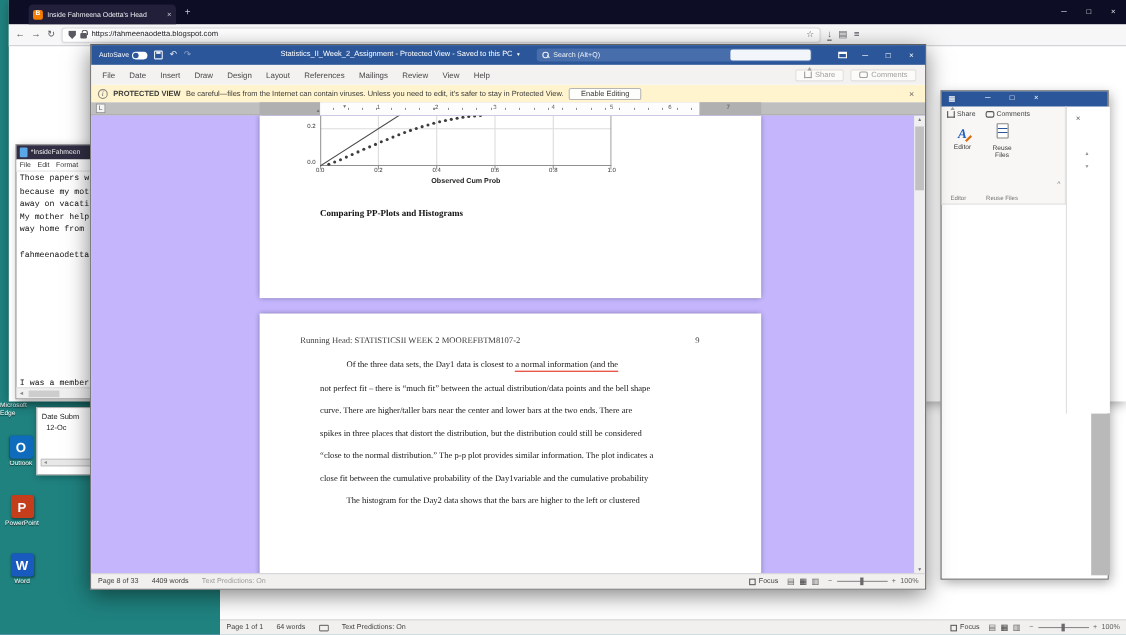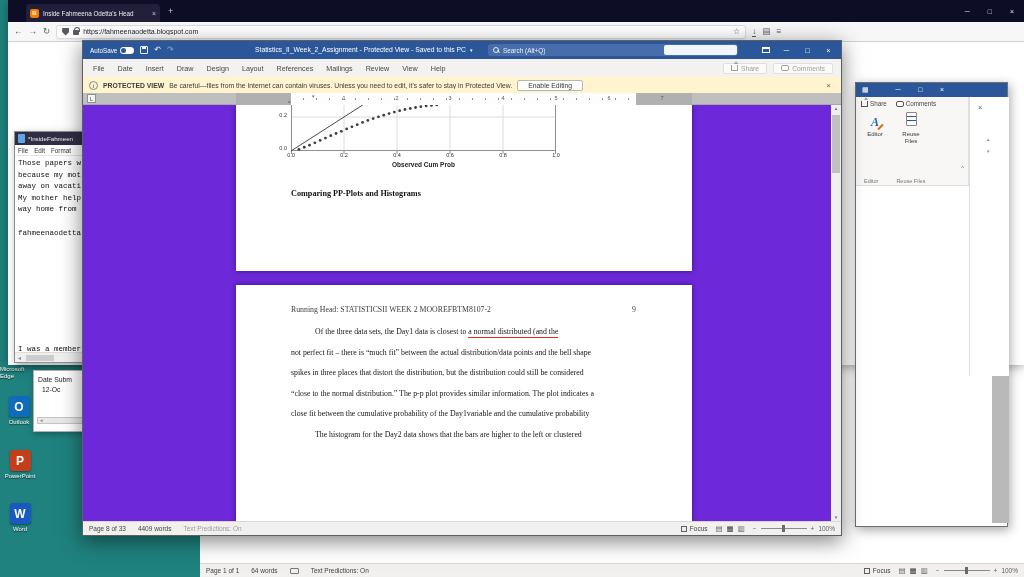--- a/index.html
+++ b/index.html
@@ -128,30 +128,30 @@
   .wm-ruler{height:12px;background:#bfbfbf;position:relative;flex:0 0 auto;border-bottom:1px solid #a8a8a8}
   .ruler-white{position:absolute;left:208px;top:0;width:345px;height:12px;background:#fdfdfd}
   .ruler-marg{position:absolute;top:0;height:12px;background:#b0b0b0}
   .ruler-marg.left{left:153px;width:55px}
   .ruler-marg.right{left:553px;width:56px}
   .ruler-ticks{position:absolute;left:208px;top:5px;width:345px;height:2px;background:repeating-linear-gradient(90deg,transparent 0 12px,#8f8f8f 12px 13px)}
   .ruler-nums span{position:absolute;top:2px;width:8px;text-align:center;font-size:5.5px;color:#555}
   .ruler-tabsel{position:absolute;left:4px;top:1px;width:9px;height:9px;border:1px solid #8f8f8f;background:#f5f5f5;font-size:6px;color:#555;text-align:center;line-height:8px}
   .ruler-ind{position:absolute;font-size:5px;color:#6f6f6f}
 
-  .wm-doc{flex:1;background:#6d28d9;position:relative;overflow:hidden}
+  .wm-doc{flex:1;background:#c4b5fd;position:relative;overflow:hidden}
   .page{position:absolute;left:153px;width:456px;background:#fff;box-shadow:0 0 5px rgba(0,0,0,.45)}
   .p1{top:0;height:166px}
   .p2{top:180px;height:420px}
   .ylab{position:absolute;left:36px;width:15px;text-align:right;font-size:5.5px;color:#333}
   .xticks{position:absolute;left:55px;top:47px;width:265px;height:7px}
   .xticks span{position:absolute;width:18px;text-align:center;font-size:5.5px;color:#333}
   .xlabel{position:absolute;left:55px;top:56px;width:265px;text-align:center;font-size:6.5px;font-weight:bold;color:#222}
   .doc-heading{position:absolute;left:55px;top:84px;font-family:"Liberation Serif",serif;font-weight:bold;font-size:8.2px;color:#111}
-  .running-head{position:absolute;left:55px;top:20px;font-family:"Liberation Serif",serif;font-size:7.8px;color:#3d3d3d;white-space:nowrap}
+  .running-head{position:absolute;left:37px;top:20px;font-family:"Liberation Serif",serif;font-size:7.8px;color:#3d3d3d;white-space:nowrap}
   .pg-num{position:absolute;left:396px;top:20px;font-family:"Liberation Serif",serif;font-size:7.8px;color:#3d3d3d}
   .para{position:absolute;left:55px;top:42px;width:352px;font-family:"Liberation Serif",serif;font-size:7.8px;color:#141414}
   .doc-line{height:20.5px;white-space:nowrap}
   .doc-line.indent{padding-left:24px}
   .red-ul{border-bottom:1.6px solid #e0301e;padding-bottom:1px}
   .wm-scroll{position:absolute;right:0;top:0;bottom:0;width:10px;background:#efefef}
   .sc-arr{position:absolute;left:0;width:10px;text-align:center;font-size:4.5px;color:#6f6f6f}
   .sc-thumb{position:absolute;left:1px;top:10px;width:8px;height:58px;background:#c1c1c1}
 
   
@@ -458,22 +458,23 @@
           <span style="left: 203px;">0.8</span>
           <span style="left: 256px;">1.0</span>
         </div>
       <div class="xlabel">Observed Cum Prob</div>
       <div class="doc-heading">Comparing PP-Plots and Histograms</div>
     </div>
     <div class="page p2">
       <div class="running-head"><span>Running Head: STATISTICSII WEEK 2 MOOREFBTM8107-2</span></div>
       <span class="pg-num">9</span>
       <div class="para" id="paraLines">
-          <div class="doc-line indent"><span>Of the three data sets, the Day1 data is closest to </span><span class="red-ul">a normal distributed (and the</span></div>
+          <div class="doc-line indent"><span>Of the three data sets, the Day1 data is closest to </span><span class="red-ul">a normal information (and the</span></div>
           <div class="doc-line"><span>not perfect fit – there is “much fit” between the actual distribution/data points and the bell shape</span></div>
+          <div class="doc-line"><span>curve. There are higher/taller bars near the center and lower bars at the two ends. There are</span></div>
           <div class="doc-line"><span>spikes in three places that distort the distribution, but the distribution could still be considered</span></div>
           <div class="doc-line"><span>“close to the normal distribution.” The p-p plot provides similar information. The plot indicates a</span></div>
           <div class="doc-line"><span>close fit between the cumulative probability of the Day1variable and the cumulative probability</span></div>
           <div class="doc-line indent"><span>The histogram for the Day2 data shows that the bars are higher to the left or clustered</span></div>
         </div>
     </div>
     <div class="wm-scroll">
       <span class="sc-arr" style="top:1px">▲</span>
       <div class="sc-thumb"></div>
       <span class="sc-arr" style="bottom:1px">▼</span>

